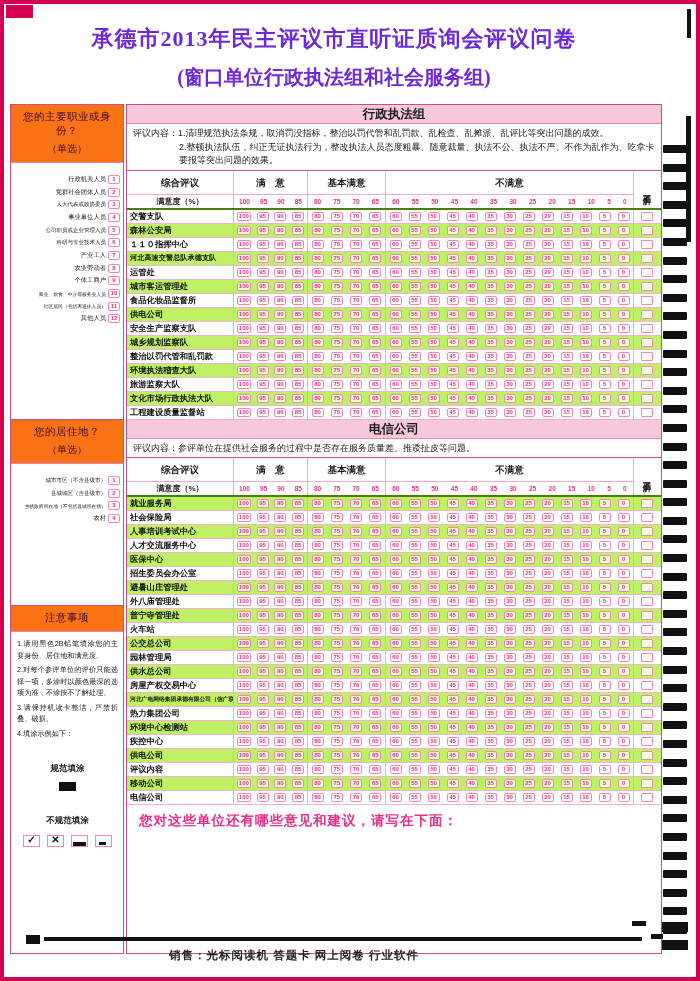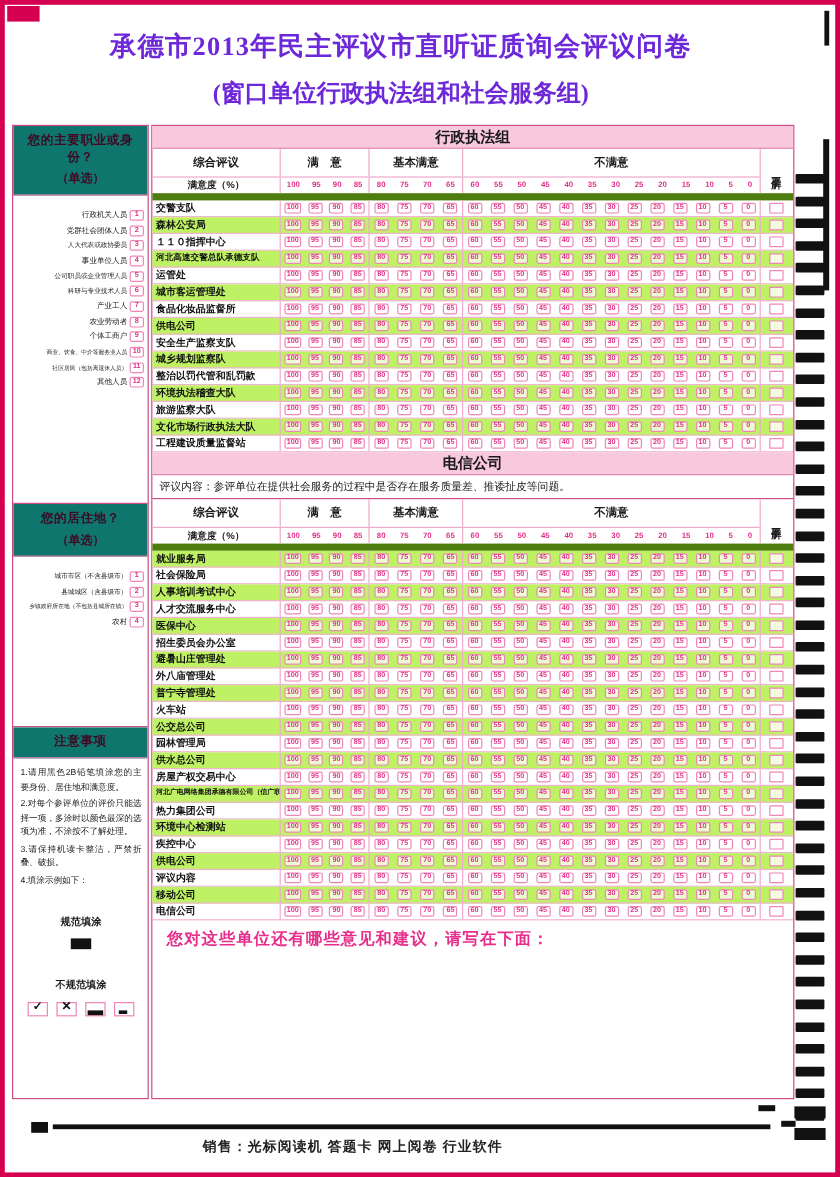--- a/index.html
+++ b/index.html
@@ -8,21 +8,21 @@
   .title-block{position:absolute;top:20px;left:0;width:660px;text-align:center;color:#6d28d9;}
   .title-l1{font-family:"Liberation Serif",serif;font-weight:bold;font-size:22px;letter-spacing:1px;}
   .title-l2{font-family:"Liberation Serif",serif;font-weight:bold;font-size:20px;margin-top:10px;}
   
   .content{position:absolute;left:6px;top:100px;width:652px;display:flex;gap:2px;}
   .sidebar{width:114px;border:1px solid #cf4b85;box-sizing:border-box;display:flex;flex-direction:column;background:#fff;}
   .main{width:536px;border:1px solid #cf4b85;box-sizing:border-box;background:#fff;}
   
   .side-cell{box-sizing:border-box;overflow:hidden;}
   .side-cell+.side-cell{border-top:1px solid #cf4b85;}
-  .side-head{background:#0f766e;border-bottom:1px solid #e489b4;text-align:center;color:#3d0a24;font-weight:bold;padding:5px 2px 6px;}
+  .side-head{background:#f97316;border-bottom:1px solid #e489b4;text-align:center;color:#3d0a24;font-weight:normal;padding:5px 2px 6px;}
   .side-head .t{font-size:10.5px;letter-spacing:.5px;}
   .side-head .s{font-size:10px;margin-top:4px;}
   .side-opts{margin-top:10px;}
   .side-opt{display:flex;justify-content:flex-end;align-items:center;height:12.7px;padding-right:3px;gap:2px;}
   .side-opt-label{font-size:6.3px;color:#1a1a1a;white-space:nowrap;}
   .side-opt-label.small{font-size:5.5px;}
   .side-opt-label.tiny{font-size:4.8px;}
   .bub{display:inline-block;min-width:8px;padding:0 1px;border:1px solid #ee86b8;border-radius:2px;color:#e0318a;font-size:6px;font-weight:bold;line-height:7px;text-align:center;background:rgba(255,255,255,.7);}
   .notes-body{padding:6px 5px 0 6px;}
   .note-item{font-size:7.2px;line-height:11.5px;color:#1a1a1a;margin-bottom:3px;text-align:justify;}
@@ -31,21 +31,21 @@
   .ex-badrow{display:flex;justify-content:center;gap:7px;margin-top:8px;}
   .exbox{position:relative;width:15px;height:10px;border:1px solid #ee86b8;background:#fff;display:inline-block;}
   .exbox .mk{position:absolute;left:0;top:-2px;width:100%;text-align:center;font-size:10px;line-height:12px;color:#111;font-weight:bold;}
   .exbox .bar{position:absolute;left:1px;right:1px;bottom:0;height:4px;background:#111;}
   .exbox .dash{position:absolute;left:3px;bottom:1px;width:7px;height:3px;background:#111;}
   
   .sec-title{height:18px;line-height:18px;text-align:center;font-size:12.5px;font-weight:bold;color:#1a1a1a;background:#f8c8dc;border-bottom:1px solid #e489b4;}
   .sec-content{padding:3px 6px 2px;color:#1a1a1a;border-bottom:1px solid #cf4b85;}
   .cl{font-size:9px;line-height:13.5px;}
   .cl.indent{padding-left:46px;}
-  .hdr{display:flex;border-bottom:6px solid #4d7c0f;}
+  .hdr{display:flex;border-bottom:2px solid #4d7c0f;}
   .hdr-left{flex:1;}
   .hrow{display:flex;}
   .hrow.r1{height:23px;border-bottom:1px solid #eeaacb;}
   .hrow.r2{height:13px;}
   .cell{box-sizing:border-box;}
   .cell+.cell{border-left:1px solid #eeaacb;}
   .c-name{width:106px;}
   .c-sat{width:74px;}
   .c-basic{width:78px;}
   .c-unsat{width:248px;}
@@ -204,20 +204,24 @@
               </span>
           </div>
         </div>
       </div>
     </div>
 
     <div class="main">
       <div id="sections">
           <div class="section">
             <div class="sec-title">行政执法组</div>
+            <div class="sec-content">
+              <div class="cl">评议内容：1.清理规范执法条规，取消罚没指标，整治以罚代管和乱罚款、乱检查、乱摊派、乱评比等突出问题的成效。</div>
+              <div class="cl indent">2.整顿执法队伍，纠正无证执法行为，整改执法人员态度粗暴、随意裁量、执法不公、执法不严、不作为乱作为、吃拿卡要报等突出问题的效果。</div>
+            </div>
             <div class="hdr">
               <div class="hdr-left">
                 <div class="hrow r1">
                   <div class="cell c-name hl">综合评议</div>
                   <div class="cell c-sat hl">满　意</div>
                   <div class="cell c-basic hl">基本满意</div>
                   <div class="cell c-unsat hl">不满意</div>
                 </div>
                 <div class="hrow r2">
                   <div class="cell c-name dl">满意度（%）</div>

